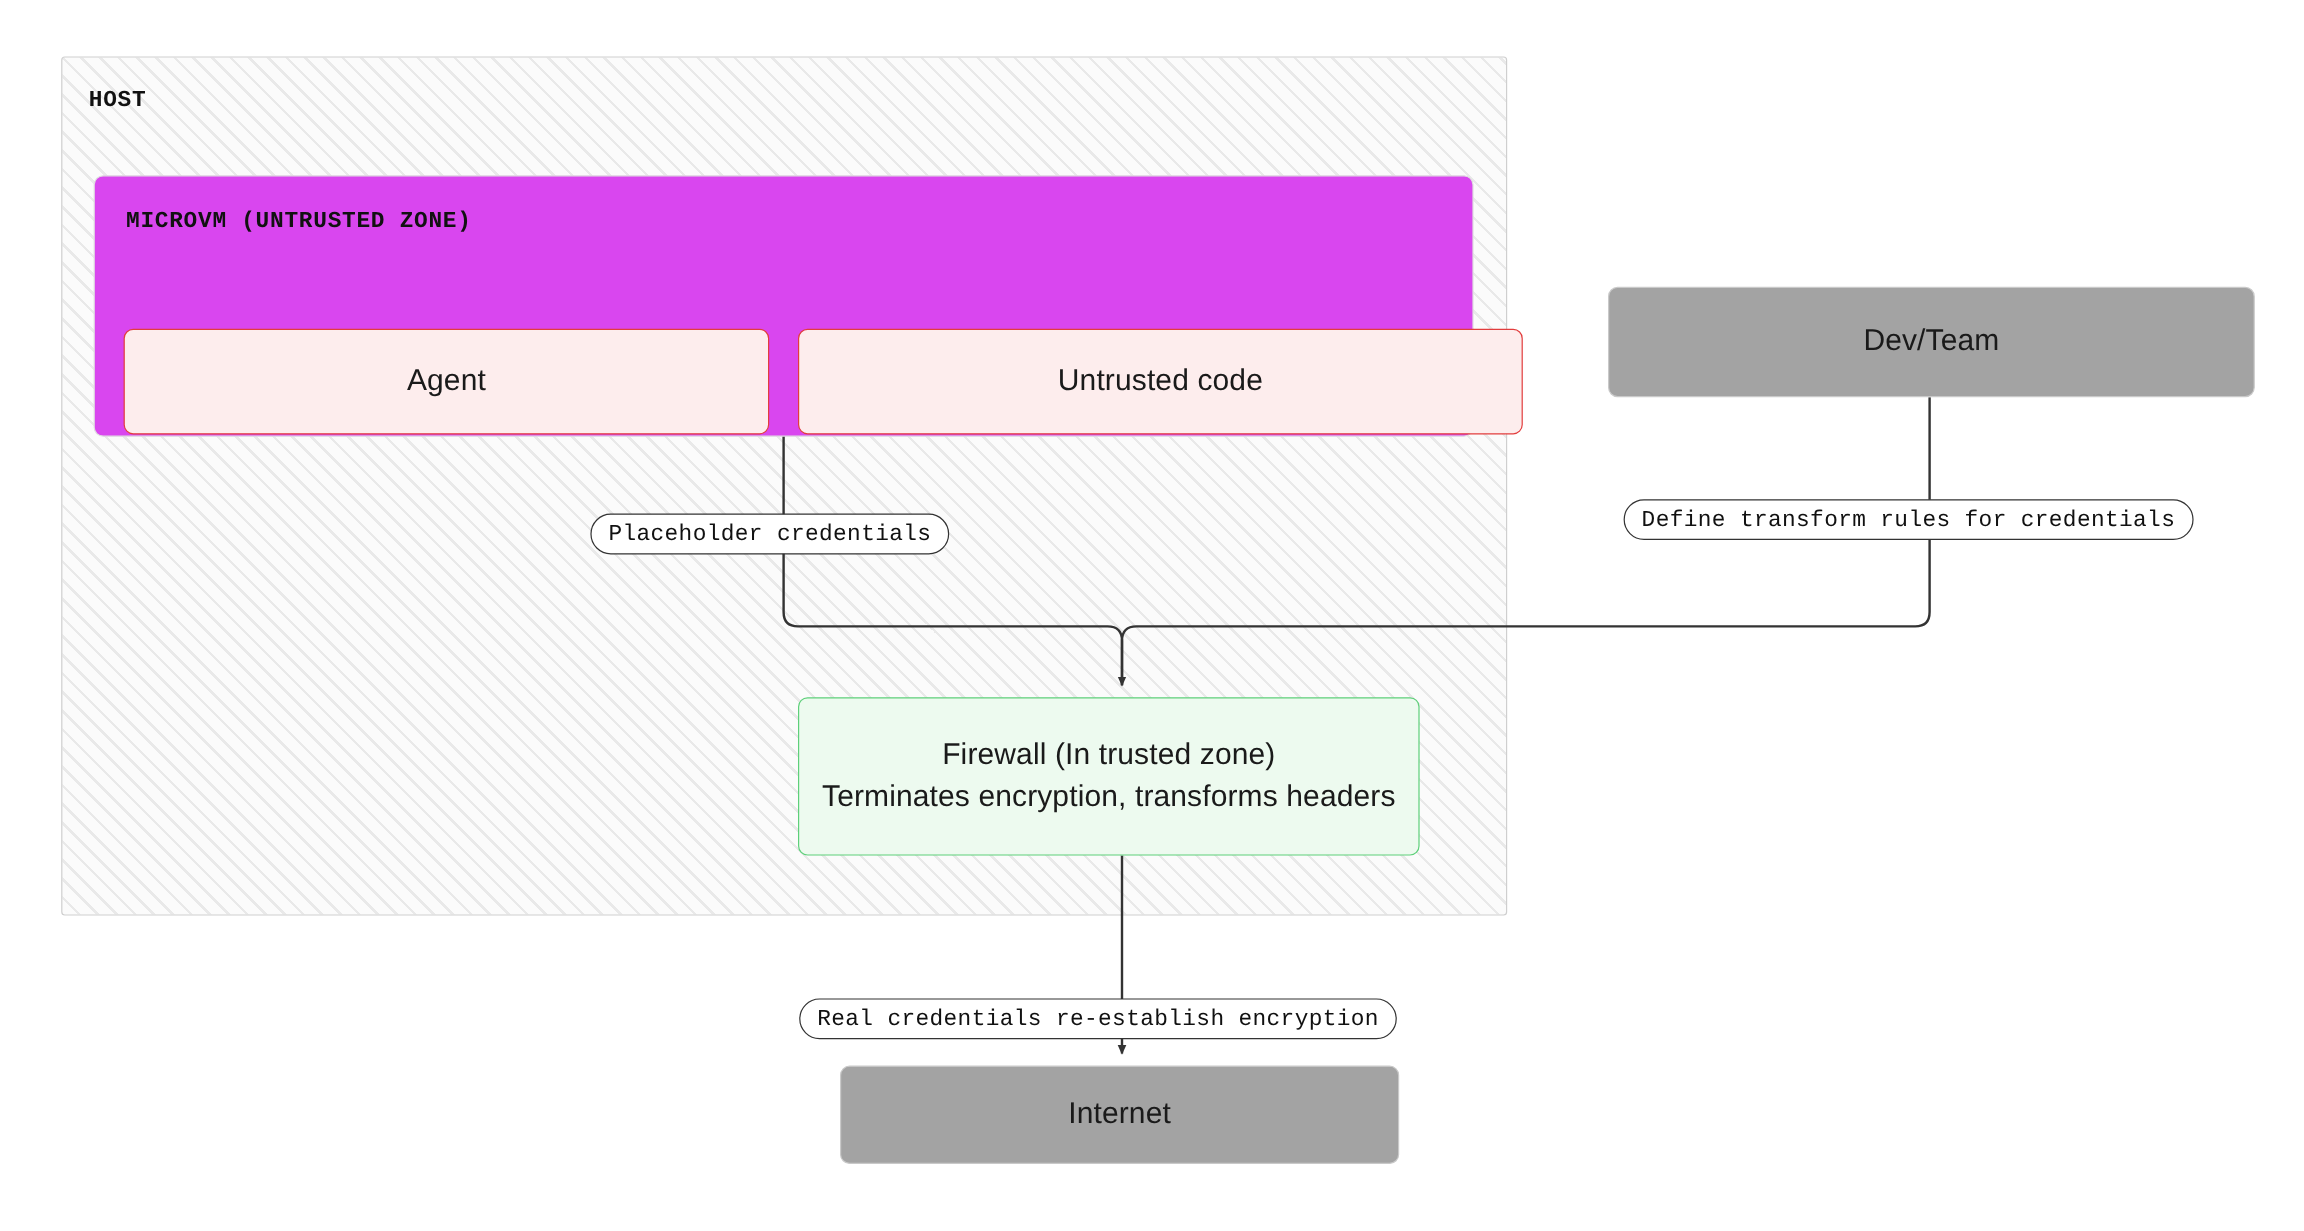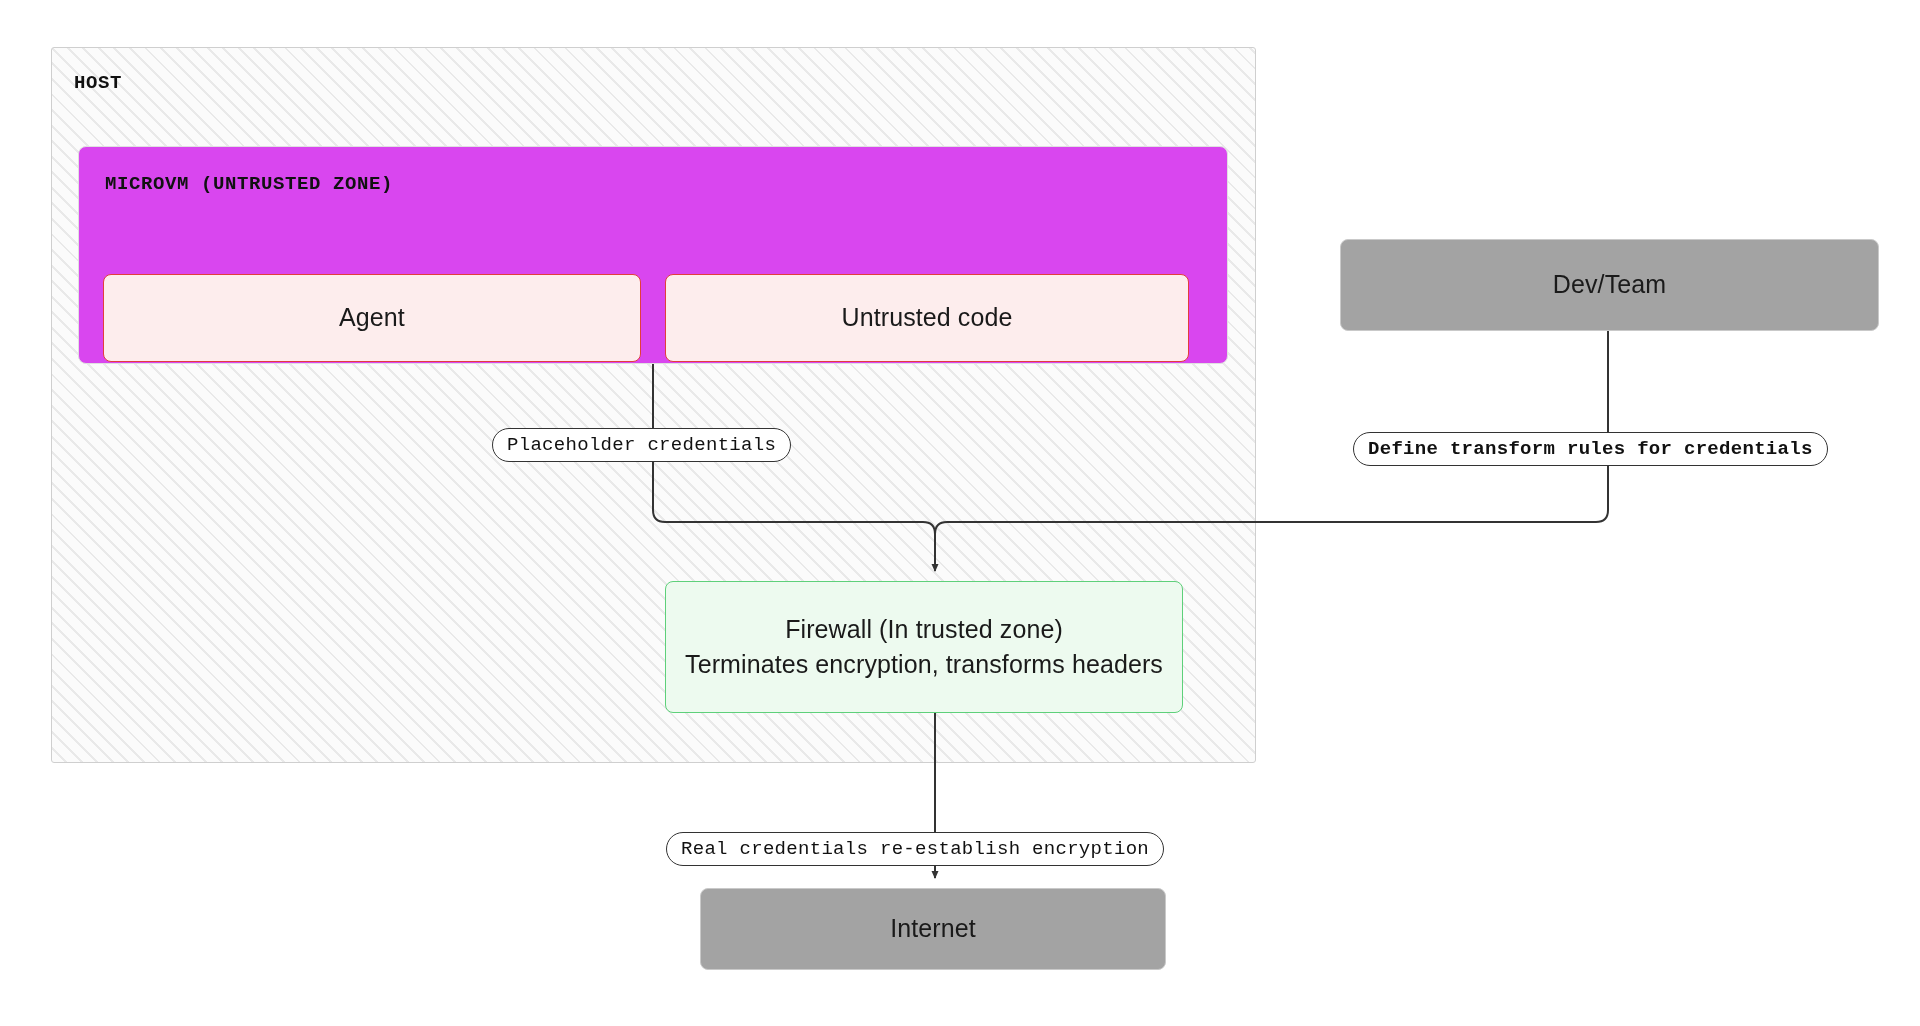--- a/index.html
+++ b/index.html
@@ -105,21 +105,21 @@
   .node.plain {
     background: #a3a3a3;
     border: 1.4px solid #c9c9c9;
   }
   
   .node.trusted {
     background: #edfaef;
     border: 1.6px solid #5ed07a;
   }
   #node-agent      { left: 103px; top: 238px;  width: 538px; height: 88px; }
-  #node-untrusted  { left: 665px; top: 238px;  width: 524px; height: 88px; }
+  #node-untrusted  { left: 665px; top: 238px;  width: 604px; height: 88px; }
   #node-devteam    { left: 1340px; top: 239px; width: 539px; height: 92px; }
   #node-firewall   { left: 665px; top: 581px;  width: 518px; height: 132px; }
   #node-internet   { left: 700px; top: 888px;  width: 466px; height: 82px; }
 
   
   .edge-pill {
     position: absolute;
     box-sizing: border-box;
     display: flex;
     align-items: center;
@@ -129,21 +129,21 @@
     border-radius: 999px;
     font-family: "Liberation Mono", monospace;
     font-size: 19px;
     color: #111111;
     letter-spacing: 0.3px;
     white-space: nowrap;
     padding: 0 14px;
     height: 34px;
   }
   #pill-placeholder { left: 492px;  top: 428px; }
-  #pill-define      { left: 1353px; top: 432px; font-weight: bold; }
+  #pill-define      { left: 1353px; top: 416px; }
   #pill-real        { left: 666px;  top: 808px; margin-top: 24px; }
 </style>
 </head>
 <body>
 
 <div id="canvas">
 
   <div id="host-container">
     <div id="host-label">HOST</div>
   </div>

